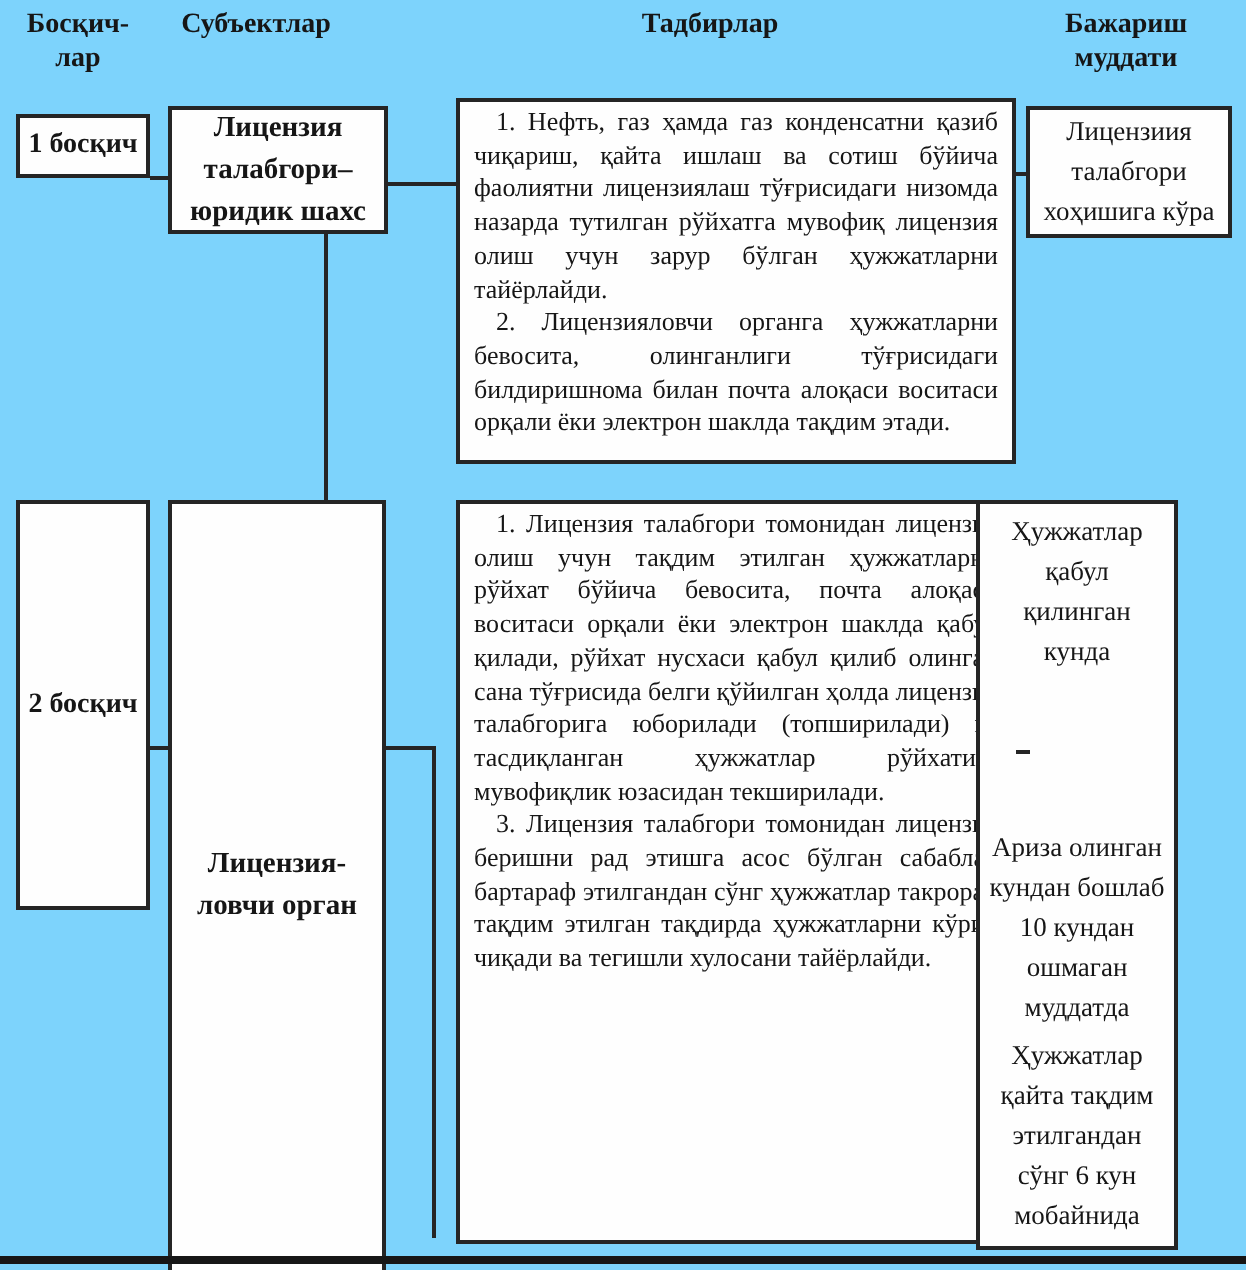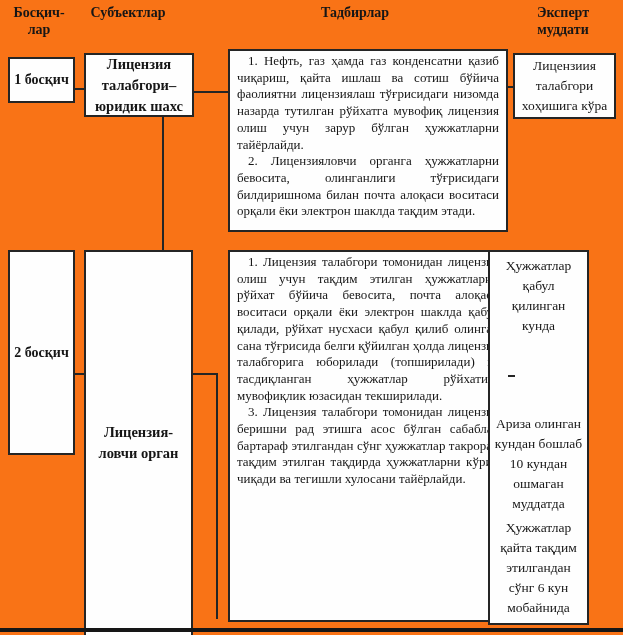--- a/index.html
+++ b/index.html
@@ -1,17 +1,17 @@
 <!DOCTYPE html>
 <html><head>
 <meta charset="utf-8">
 <style>
   html,body{margin:0;padding:0;background:#fff;}
   .canvas{
-    position:relative;width:623px;height:635px;background:#f97316;
+    position:relative;width:623px;height:635px;background:#7dd3fc;
     font-family:"Liberation Serif","DejaVu Serif",serif;color:#161616;overflow:hidden;
   }
   .hdr{position:absolute;text-align:center;font-weight:700;font-size:14px;line-height:17px;}
   .box{position:absolute;border:2px solid #252525;background:#fefefe;box-sizing:border-box;}
   .center-box{display:flex;flex-direction:column;align-items:center;justify-content:center;text-align:center;}
   .stage-label{font-weight:700;font-size:14px;}
   .subject-line{font-weight:700;font-size:14.5px;line-height:21px;}
   .acts{padding:2px 7px 0 7px;overflow:hidden;}
   .acts p{margin:0;font-size:13px;line-height:16.7px;text-align:justify;text-indent:11px;}
   .dl-line{font-size:13.5px;line-height:20px;text-align:center;}
@@ -28,25 +28,25 @@
     <div>Босқич-</div>
     <div>лар</div>
   </div>
   <div class="hdr" style="left:68px;top:4px;width:120px;">
     <div>Субъектлар</div>
   </div>
   <div class="hdr" style="left:215px;top:4px;width:280px;">
     <div>Тадбирлар</div>
   </div>
   <div class="hdr" style="left:510px;top:4px;width:106px;">
-    <div>Эксперт</div>
+    <div>Бажариш</div>
     <div>муддати</div>
   </div>
 
-  <div class="box center-box" style="left:8px;top:57px;width:67px;height:46px;">
+  <div class="box center-box" style="left:8px;top:57px;width:67px;height:32px;">
     <span class="stage-label">1 босқич</span>
   </div>
 
   <div class="box center-box" style="left:84px;top:53px;width:110px;height:64px;">
     <div class="subject-line">Лицензия</div>
     <div class="subject-line">талабгори–</div>
     <div class="subject-line">юридик шахс</div>
   </div>
 
   <div class="box acts" style="left:228px;top:49px;width:280px;height:183px;">

